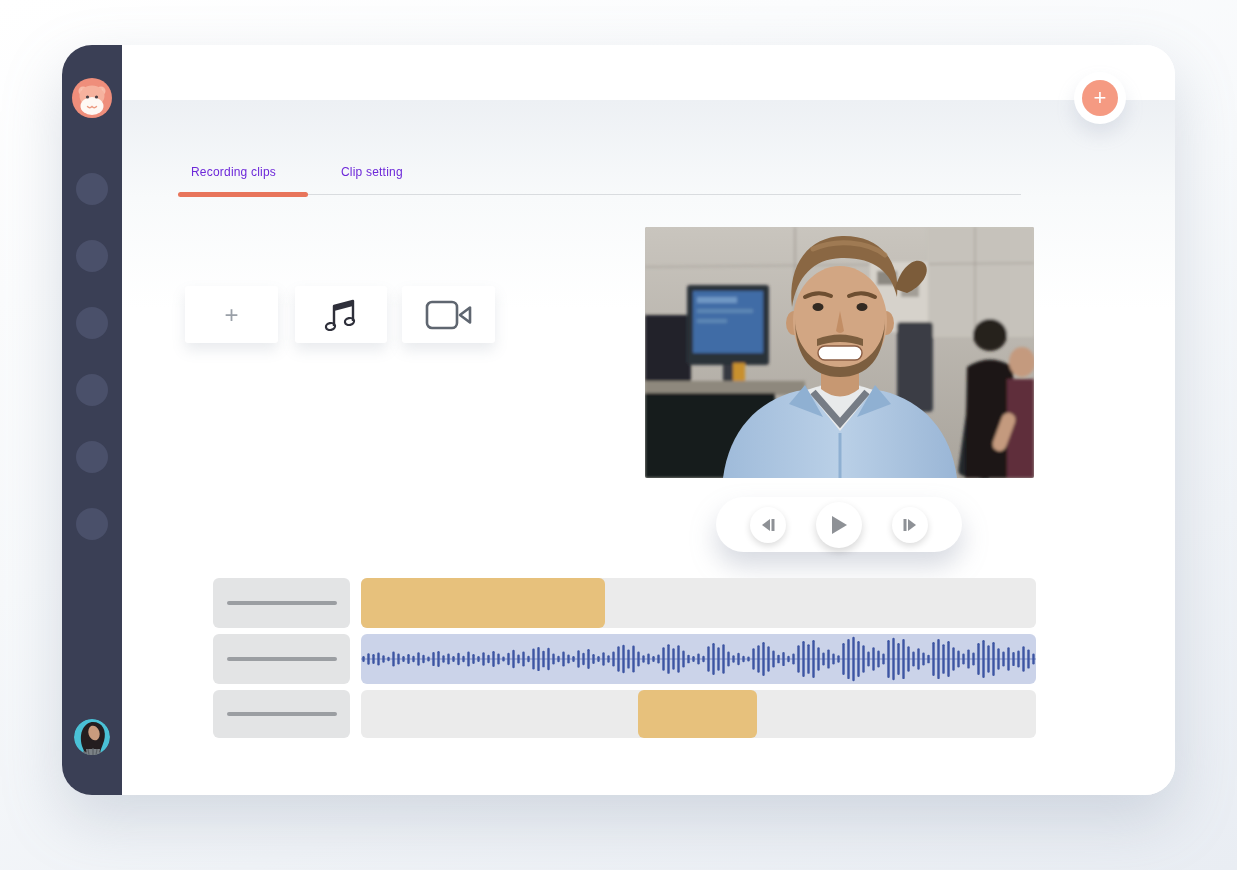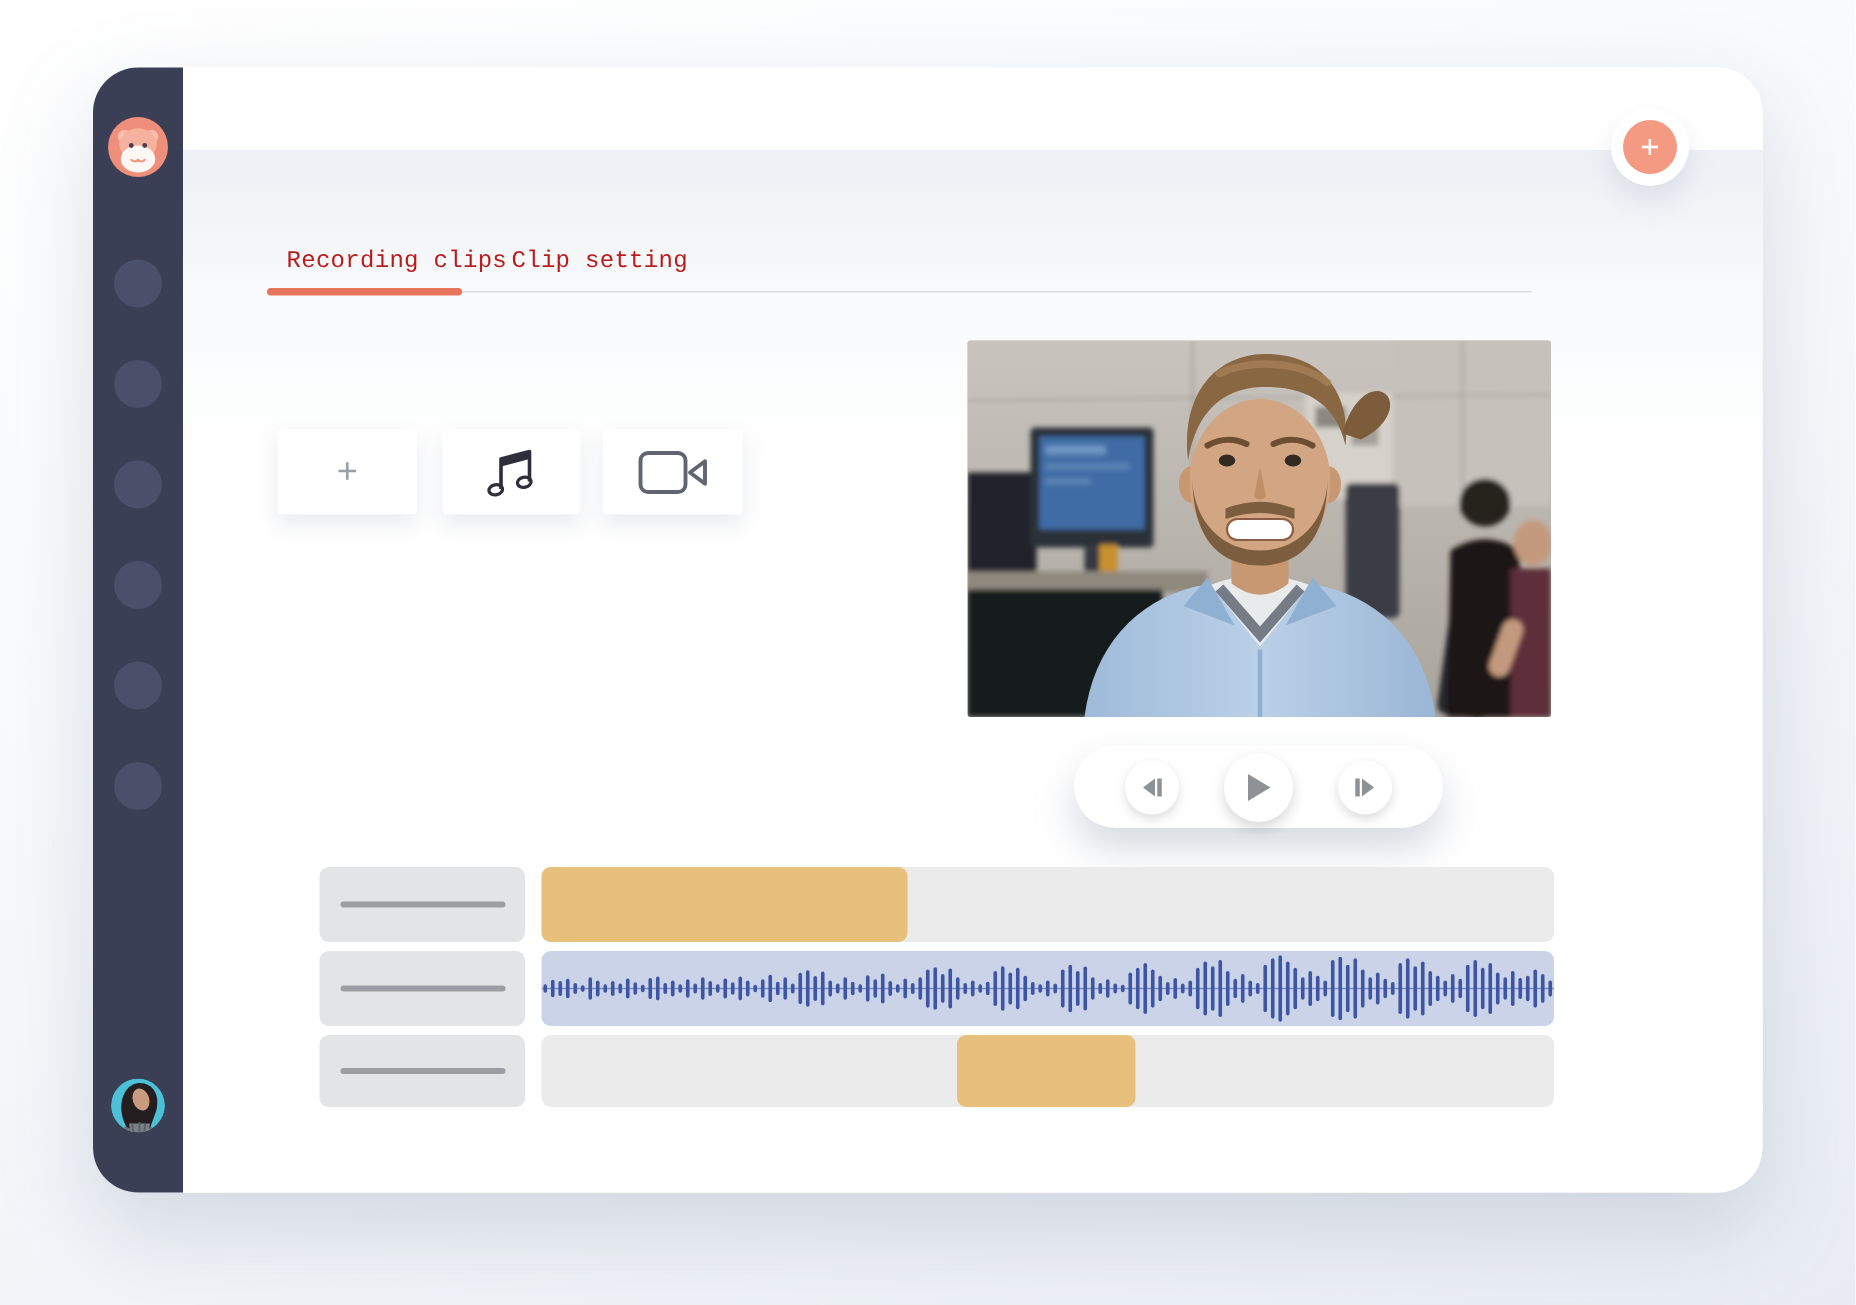--- a/index.html
+++ b/index.html
@@ -27,21 +27,21 @@
   .bodyarea { position:absolute; left:60px; top:55px; width:1053px; height:695px;
               background:linear-gradient(180deg,#edf0f4 0%,#f8fafb 14%,#ffffff 30%);
               border-radius:0 0 30px 0; }
   .add-halo { position:absolute; left:1012px; top:27px; width:52px; height:52px; border-radius:50%;
               background:#ffffff; box-shadow:0 10px 18px rgba(150,160,180,.22);
               display:flex; align-items:center; justify-content:center; }
   .add-btn { width:36px; height:36px; border-radius:50%; background:#f59a82; border:none;
              color:#ffffff; font-size:22px; line-height:34px; cursor:pointer; font-family:inherit; }
 
   
-  .tab { position:absolute; top:120px; font-size:16px; color:#b91c1c; letter-spacing:.2px; cursor:pointer; background:none; border:none; font-family:Liberation Mono, monospace; }
+  .tab { position:absolute; top:120px; font-size:12px; color:#6d28d9; letter-spacing:.2px; cursor:pointer; background:none; border:none; font-family:Liberation Sans, sans-serif; }
   .tab-1 { left:129px; }
   .tab-2 { left:279px; }
   .tab-underline { position:absolute; left:116px; top:147px; width:130px; height:5px;
                    border-radius:3px; background:#e8755b; }
   .tab-divider { position:absolute; left:116px; top:149px; width:843px; height:1px; background:#d9dcdf; }
 
   
   .srcbtn { position:absolute; top:241px; height:57px; background:#ffffff; border:none; border-radius:3px;
             box-shadow:0 7px 14px rgba(120,130,150,.16); cursor:pointer;
             display:flex; align-items:center; justify-content:center; font-family:inherit; }

